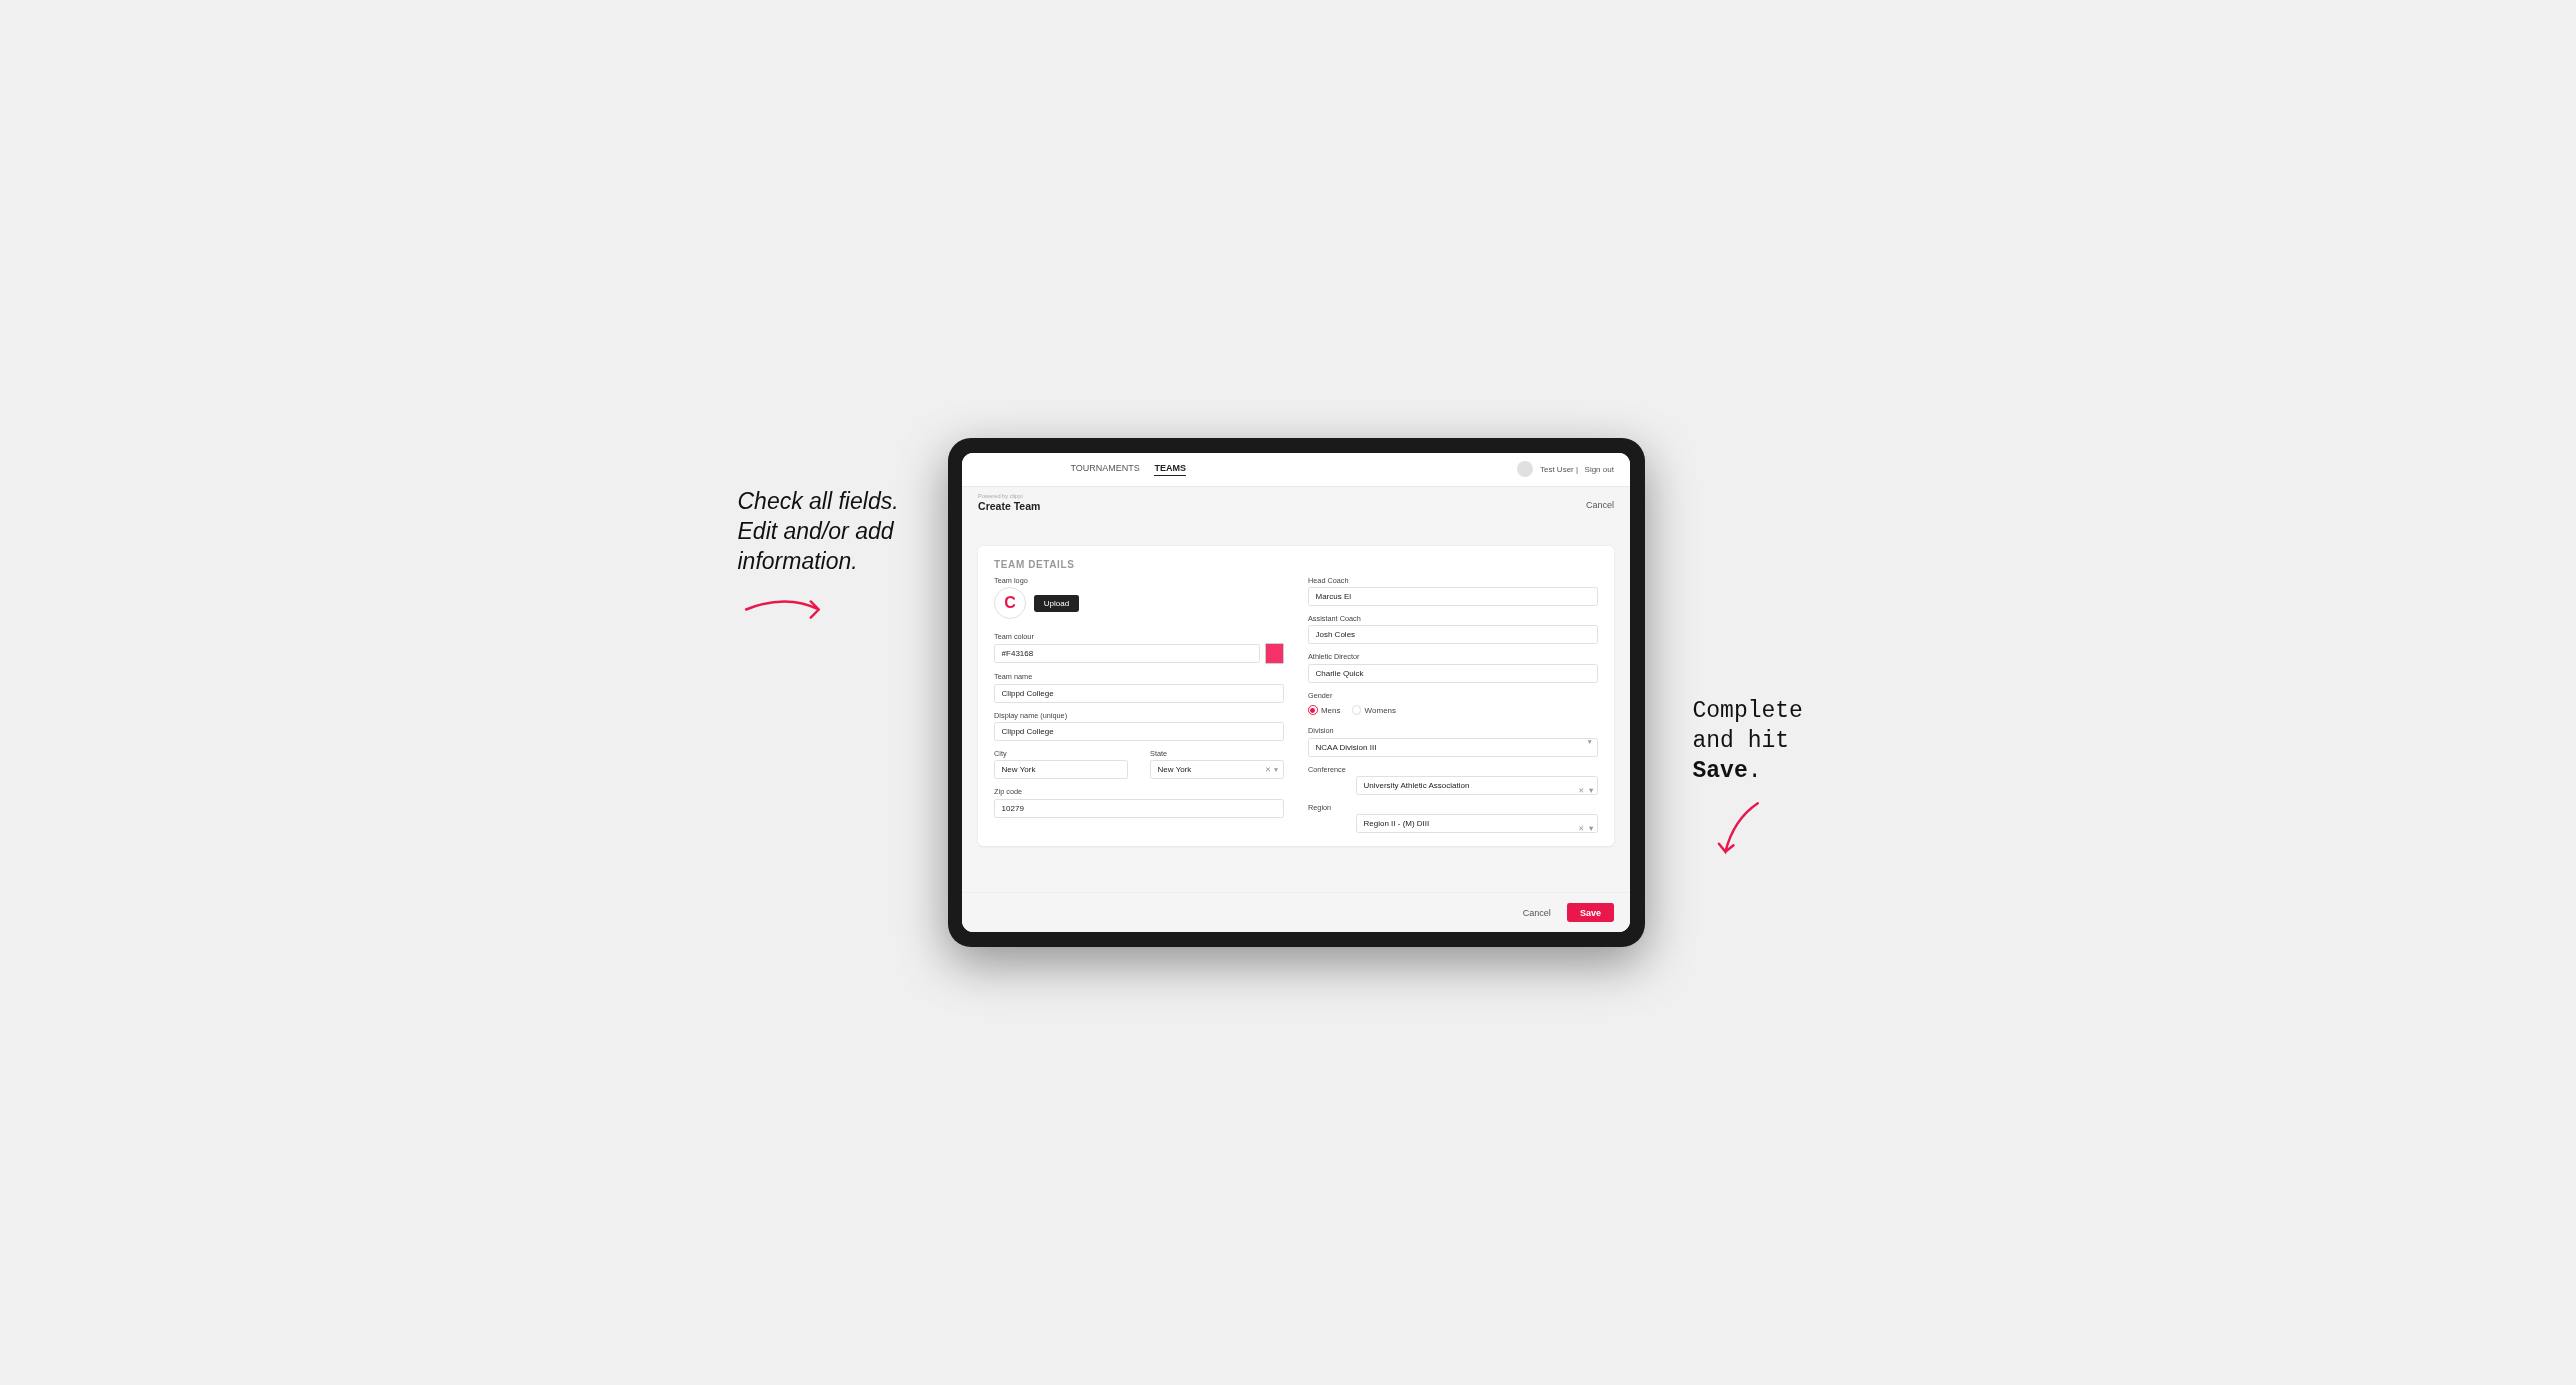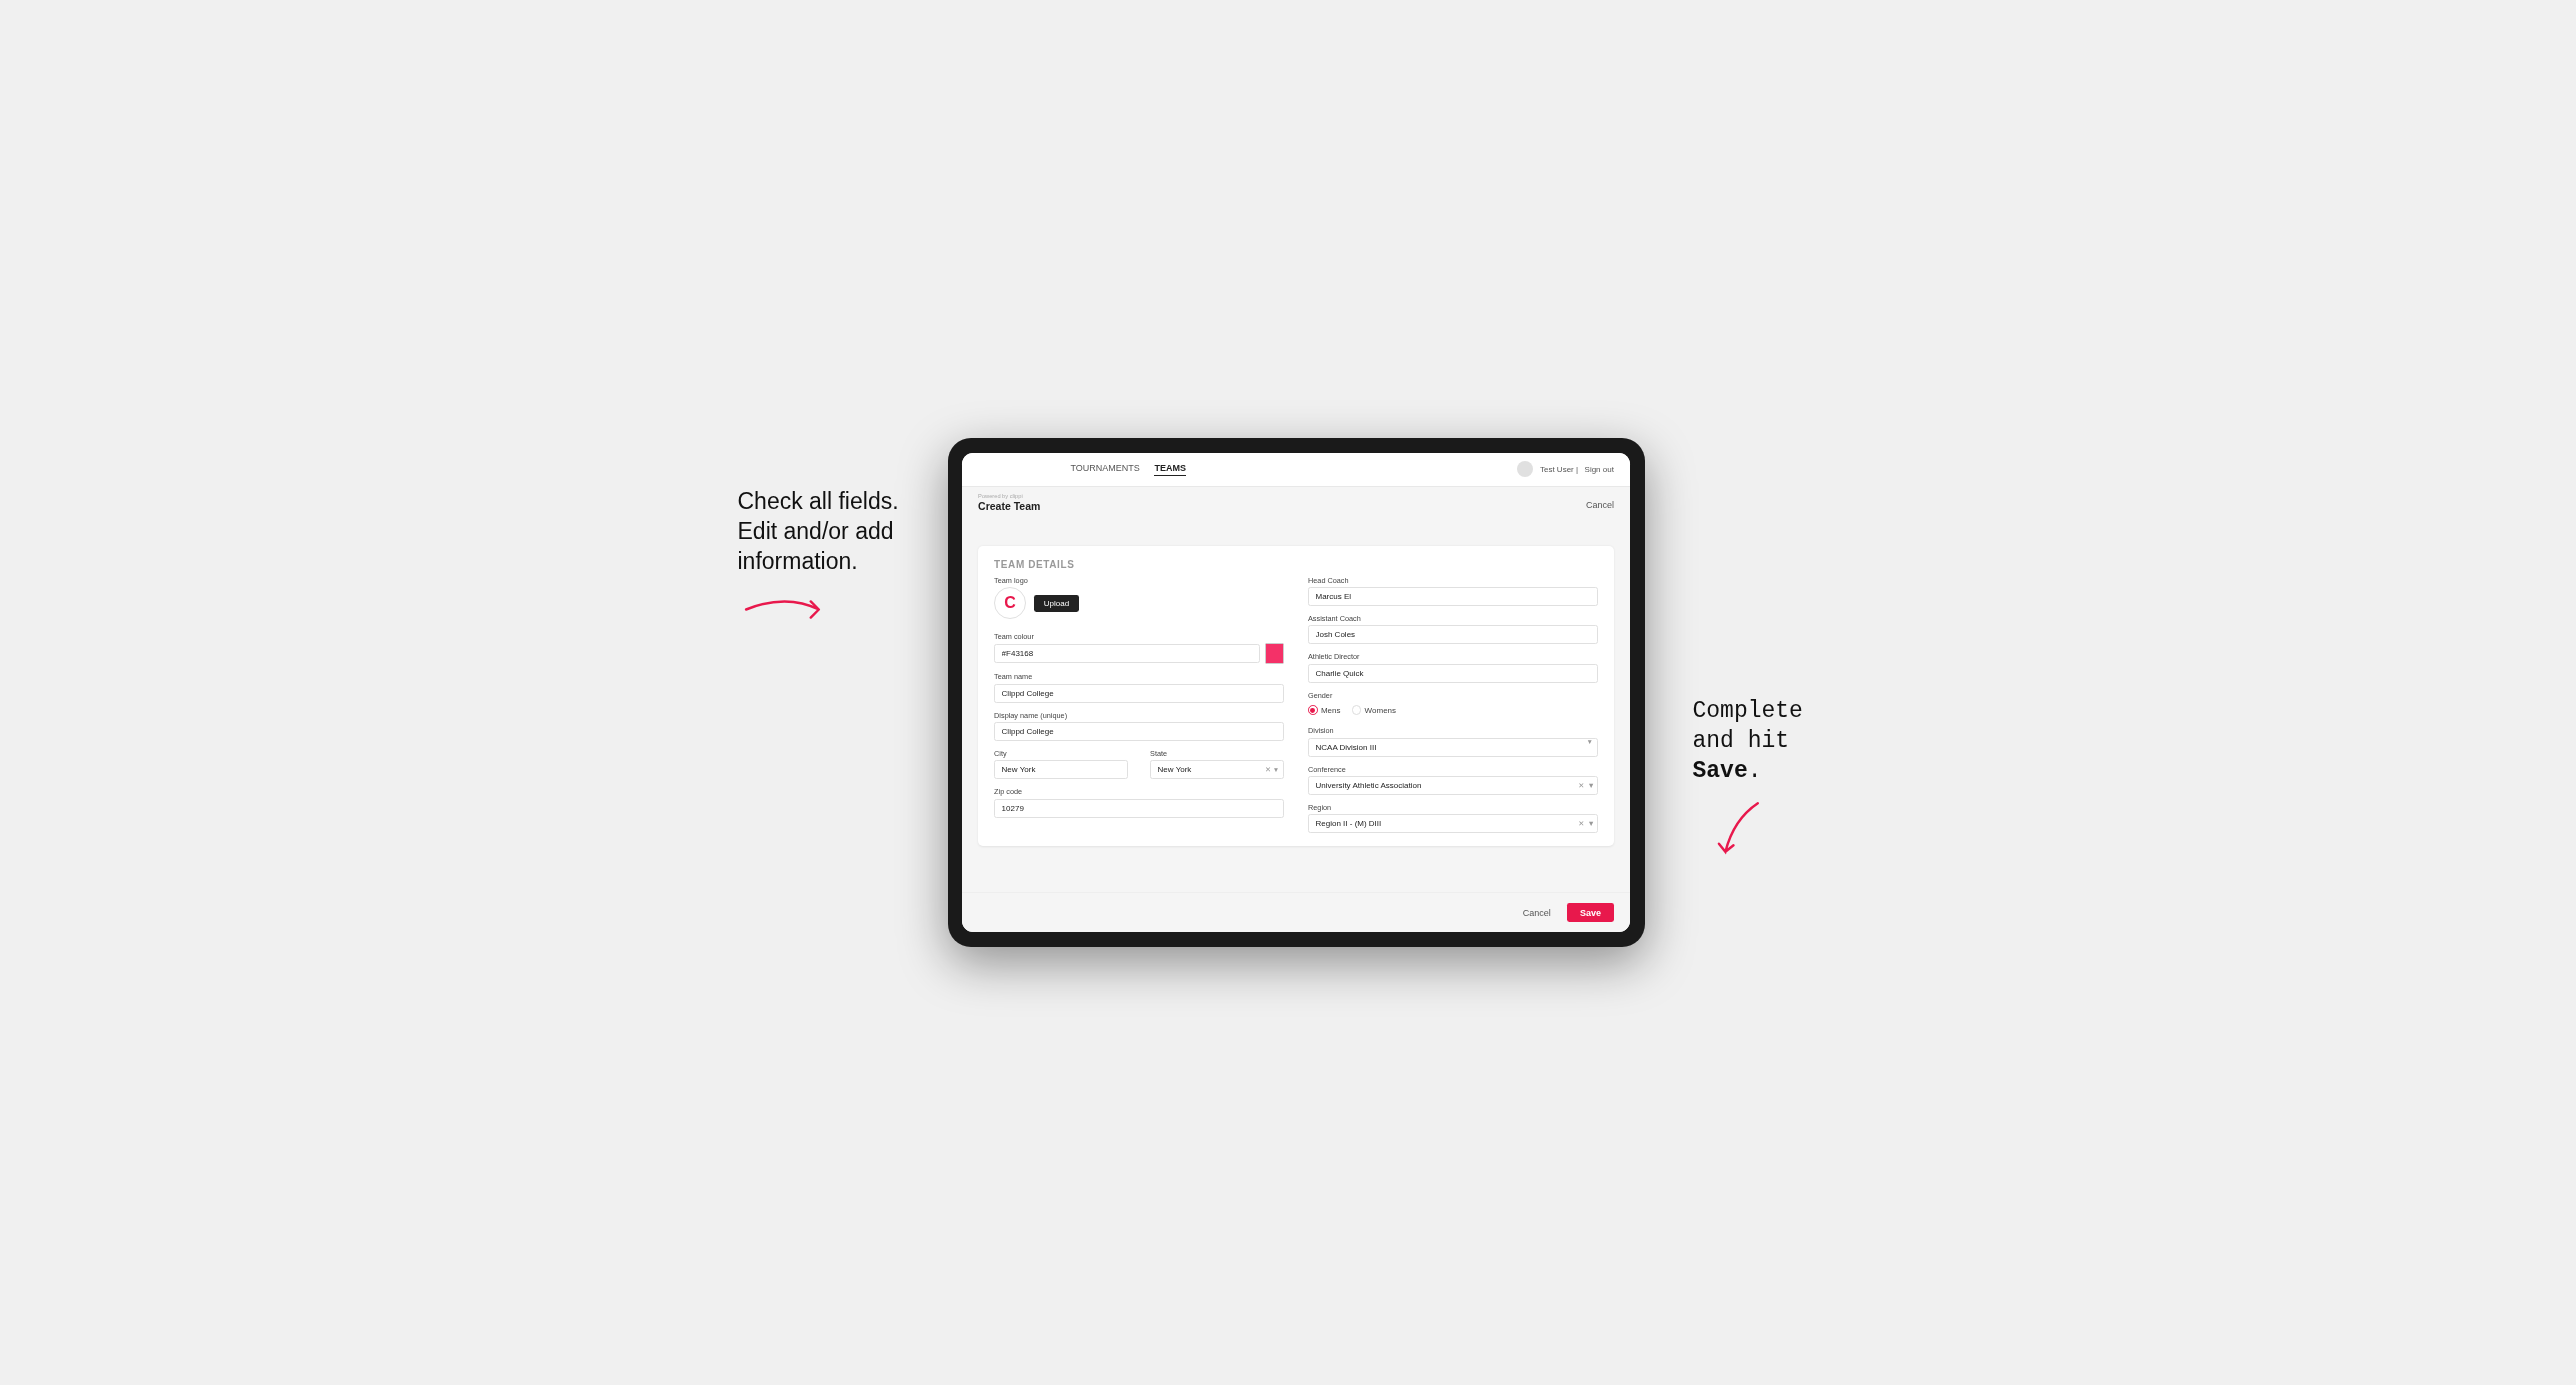--- a/index.html
+++ b/index.html
@@ -25,20 +25,21 @@
     .annotations-left {
       flex: 0 0 178px;
       padding-top: 49px;
     }
 
     .annotations-left .annotation-text {
       font-size: 23px;
       line-height: 1.3;
       color: #111;
       font-weight: 400;
+      font-style: italic;
     }
 
     .annotations-right {
       flex: 0 0 162px;
       padding-top: 259px;
       padding-left: 16px;
     }
 
     .annotations-right .annotation-text {
       font-size: 23px;
@@ -356,21 +357,22 @@
       padding: 4px 19.4px 4px 6.5px;
       font-size: 8px;
       color: #222;
       background: #fff;
       outline: none;
     }
 
     .conf-select-wrapper {
       position: relative;
       display: flex;
-      align-items: center;
+      align-items: flex-end;
+      margin-left: 48px;
     }
 
     .conf-select-wrapper select {
       width: 100%;
       appearance: none;
       border: 0.8px solid #e0e0e0;
       border-radius: 2.4px;
       padding: 4px 32px 4px 6.5px;
       font-size: 8px;
       color: #222;

